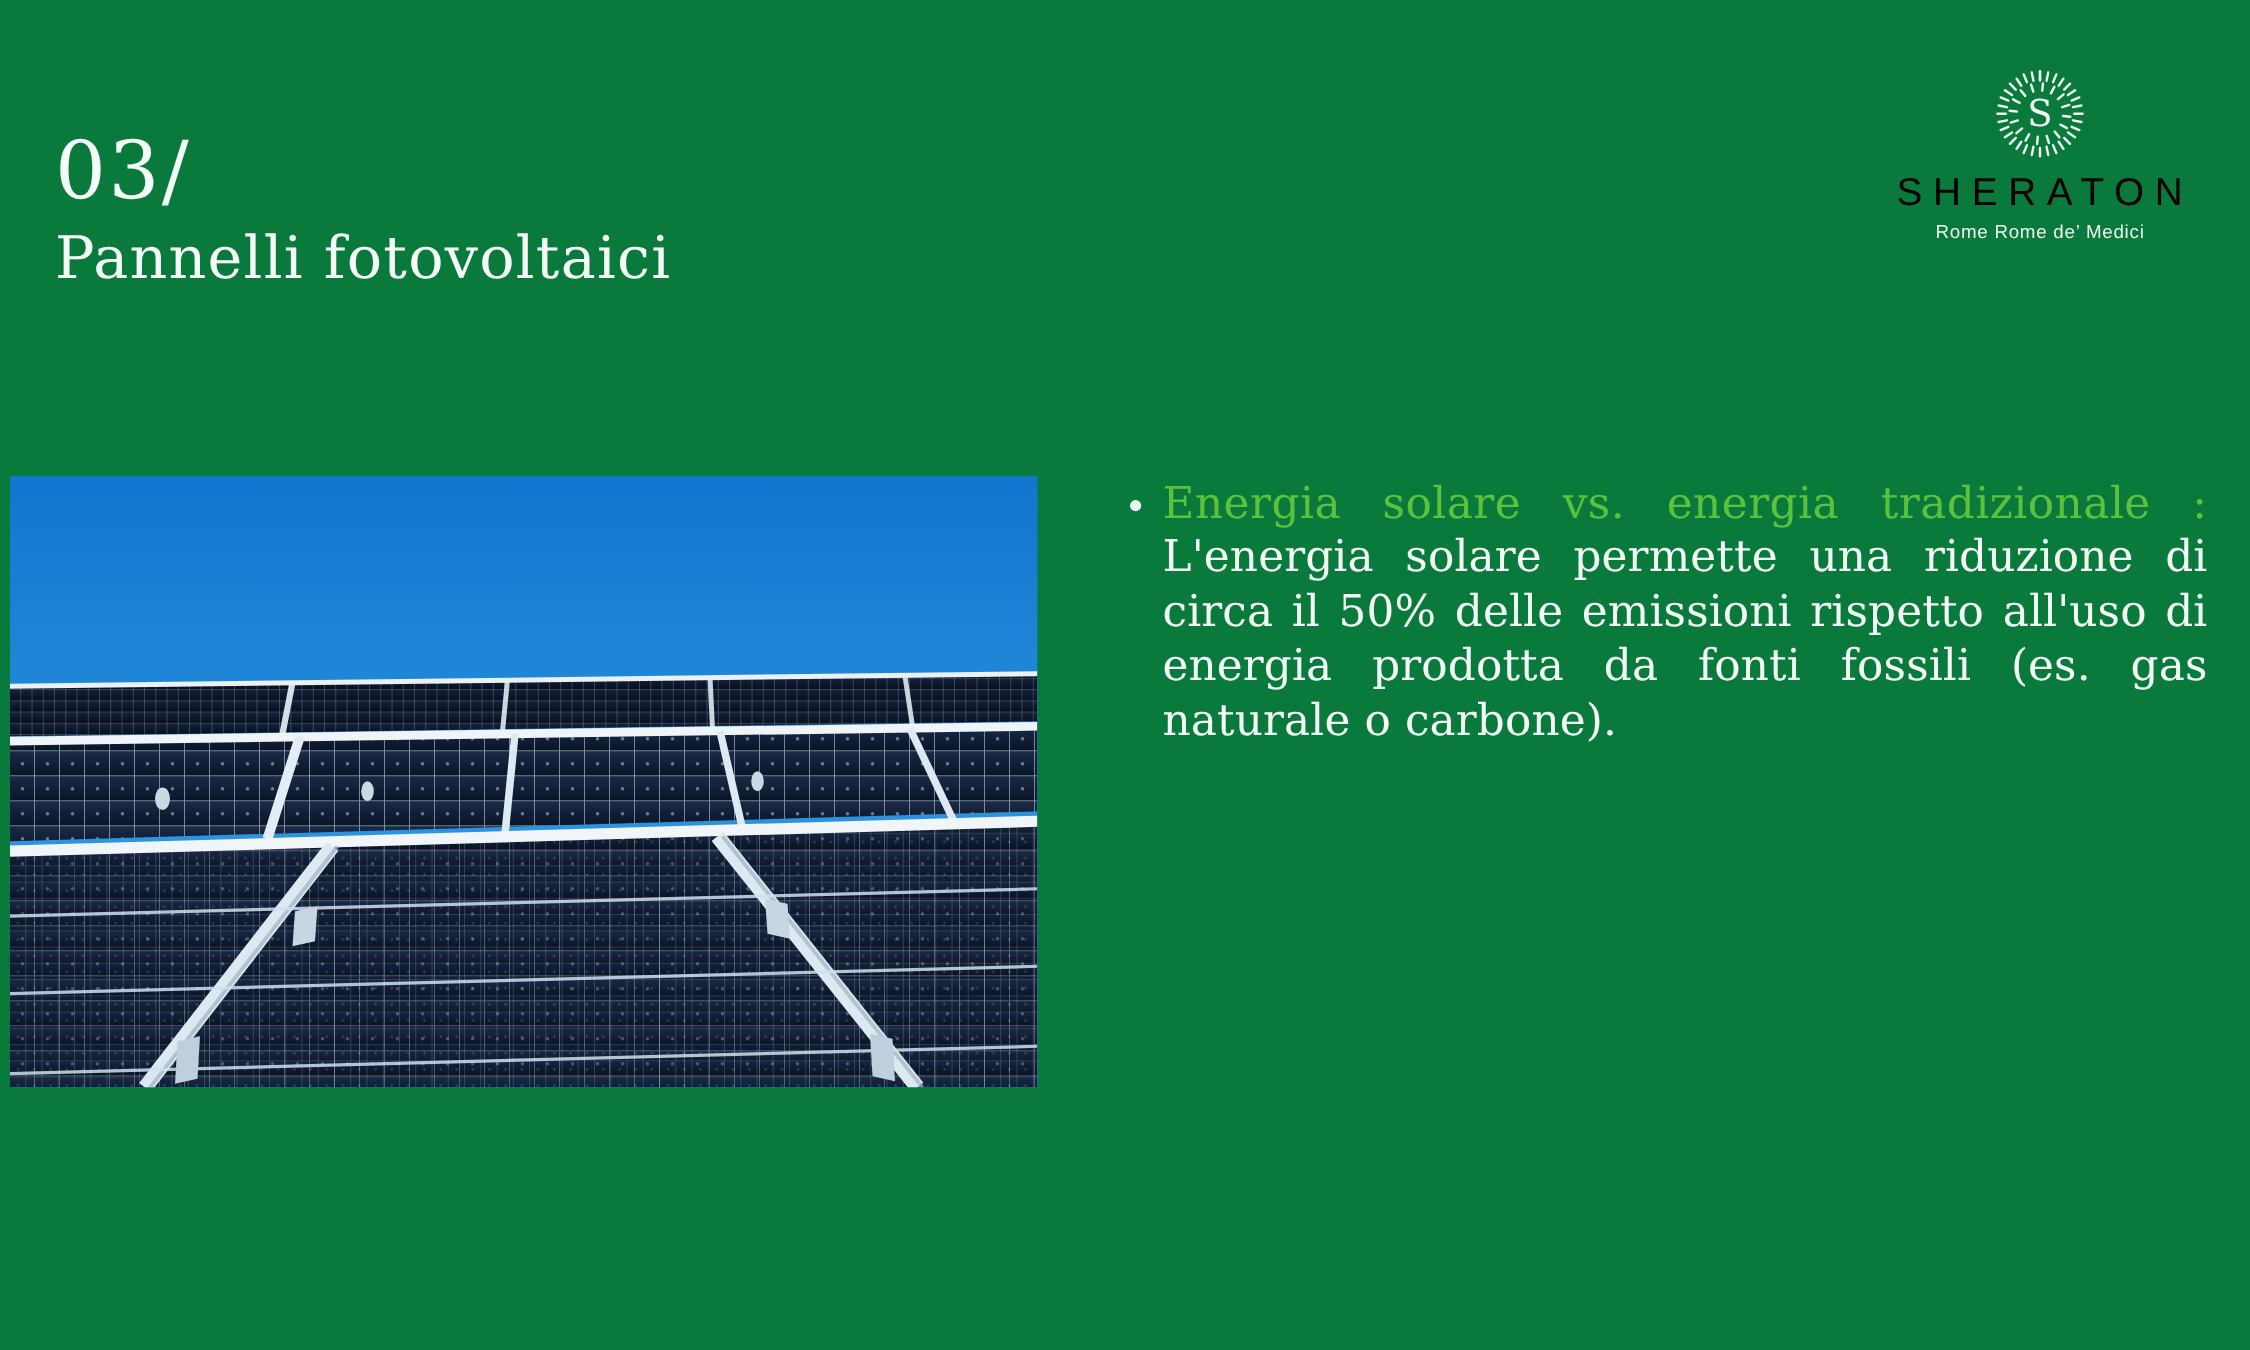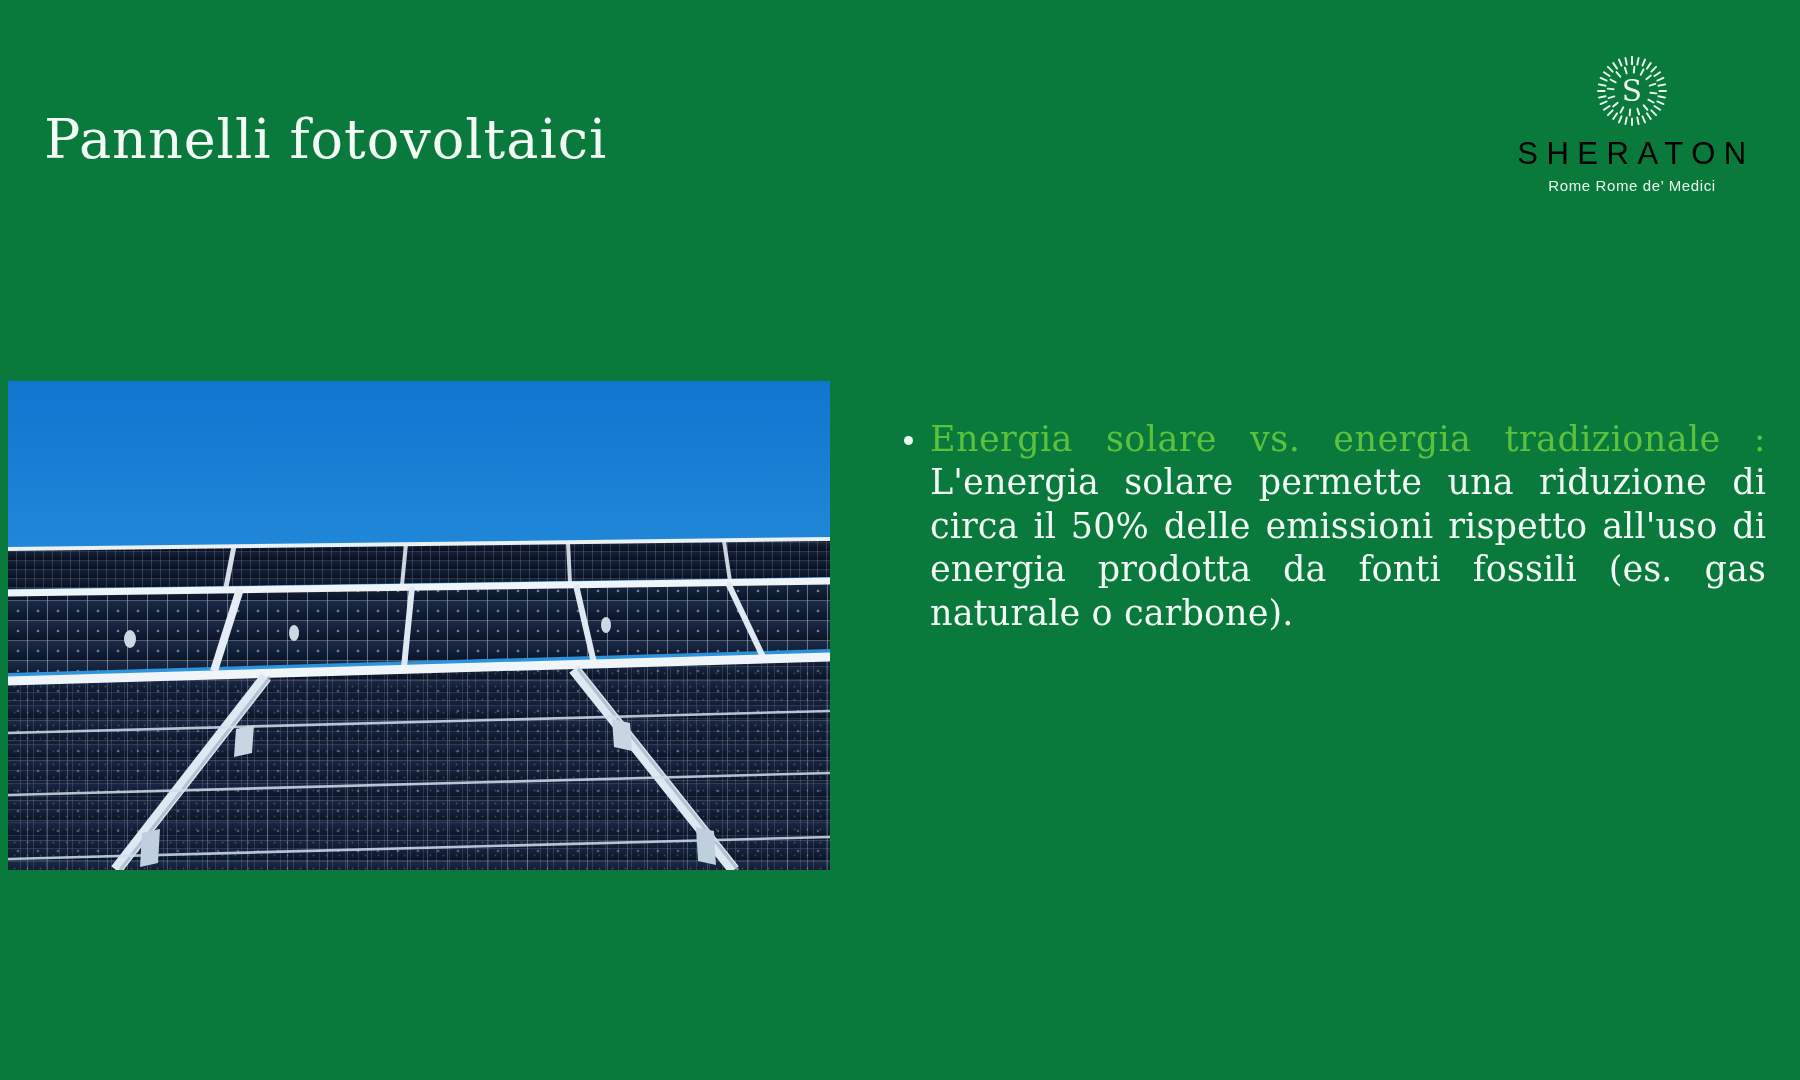--- a/index.html
+++ b/index.html
@@ -31,26 +31,26 @@
   .slide-number {
     font-family:"DejaVu Serif", serif;
     font-size:64px;
     line-height:0.92;
     font-weight:400;
     letter-spacing:2px;
     color:#f4fcf7;
   }
   .slide-title {
     font-family:"DejaVu Serif", serif;
-    font-size:54px;
+    font-size:47px;
     line-height:1.02;
     font-weight:400;
     letter-spacing:1px;
     color:#f4fcf7;
-    margin-top:4px;
+    margin-top:16px;
     white-space:nowrap;
   }
 
   
   .brand {
     position:absolute;
     right:38px;
     top:54px;
     width:260px;
     text-align:center;
@@ -91,21 +91,20 @@
     background:#1178c8;
   }
   .photo svg { display:block; width:100%; height:100%; }
 
   
   .bullets {
     position:absolute;
     left:898px;
     top:382px;
     width:868px;
-    margin-top:36px;
   }
   .bullet {
     position:relative;
     padding-left:32px;
     color:#f2fbf5;
   }
   .bullet + .bullet { margin-top:40px; }
 
   .bullet-dot {
     position:absolute;
@@ -148,20 +147,21 @@
     font-size:0.86em;
     letter-spacing:0.3px;
   }
 </style>
 </head>
 <body>
 
 <div class="slide">
 
   <div class="title-block">
+    <div class="slide-number">03/</div>
     <div class="slide-title">Pannelli fotovoltaici</div>
   </div>
 
   <div class="brand">
     <svg class="brand-emblem" viewBox="0 0 100 100">
       <g stroke="#eef9f1" stroke-width="2.6" stroke-linecap="round" fill="none">
         <g id="ticks">
           <line x1="50" y1="4" x2="50" y2="14"></line>
         </g>
         <line x1="50" y1="4" x2="50" y2="13" transform="rotate(0 50 50)"></line>

